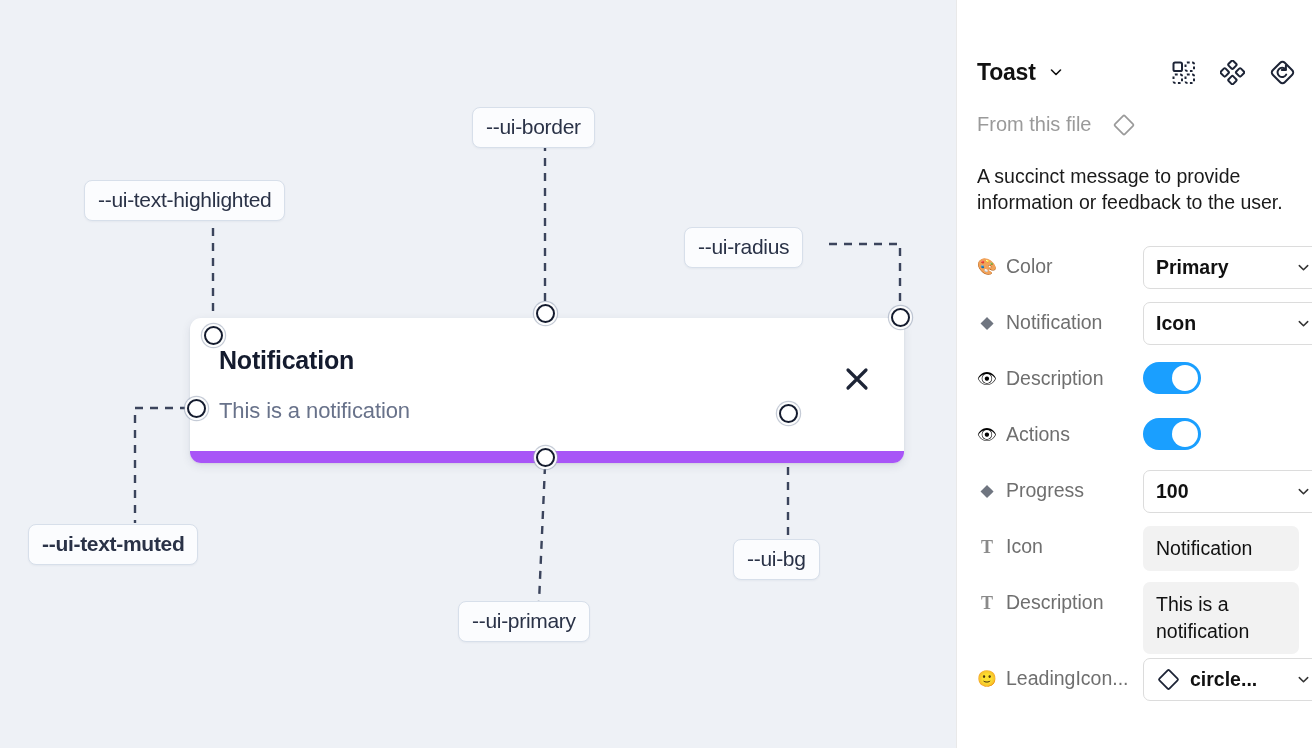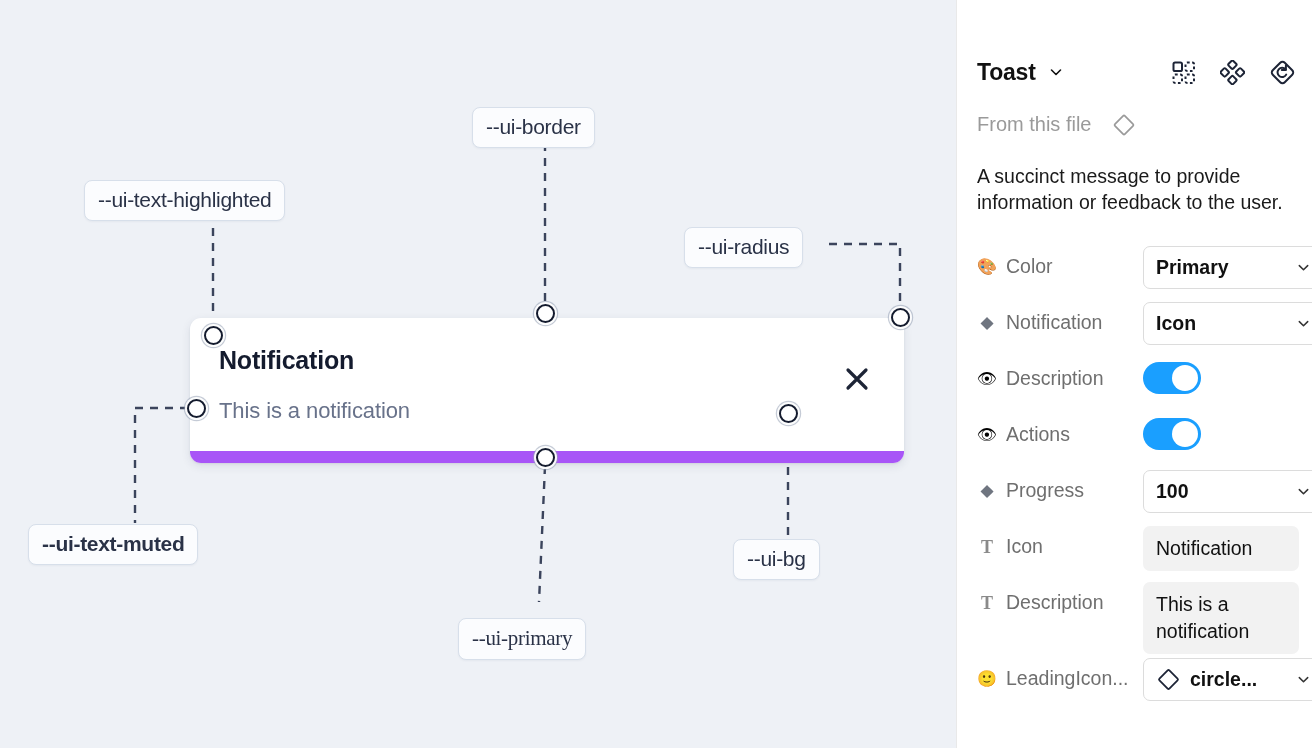--- a/index.html
+++ b/index.html
@@ -306,21 +306,21 @@
           <path d="M4,4 L22,22 M22,4 L4,22" stroke="#1d2436" stroke-width="3.2" stroke-linecap="round"></path>
         </svg>
       </div>
       <div class="toast-progress" style="width:100%"></div>
     </div>
 
     <div class="pill" style="left:84px; top:180px;">--ui-text-highlighted</div>
     <div class="pill" style="left:684px; top:227px;">--ui-radius</div>
     <div class="pill" style="left:472px; top:107px;">--ui-border</div>
     <div class="pill" style="left:28px; top:524px;font-weight:bold;">--ui-text-muted</div>
-    <div class="pill" style="left:458px; top:618px;font-family:Liberation Serif, serif;">--ui-primary</div>
+    <div class="pill" style="left:458px; top:601px;">--ui-primary</div>
     <div class="pill" style="left:733px; top:539px;">--ui-bg</div>
 
     <div class="handle" style="left:204px; top:326px;"></div>
     <div class="handle" style="left:536px; top:304px;"></div>
     <div class="handle" style="left:891px; top:308px;"></div>
     <div class="handle" style="left:187px; top:399px;"></div>
     <div class="handle" style="left:536px; top:448px;"></div>
     <div class="handle" style="left:779px; top:404px;"></div>
   </div>
 

